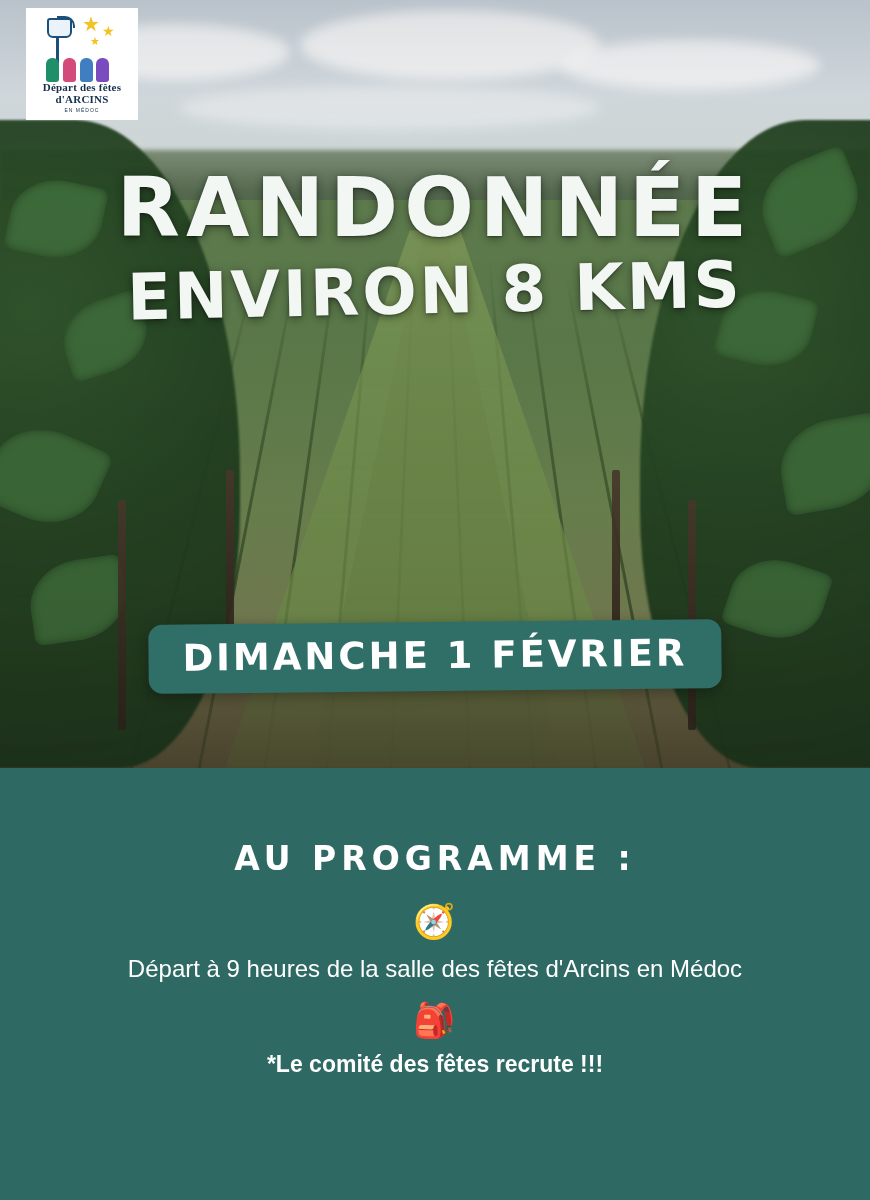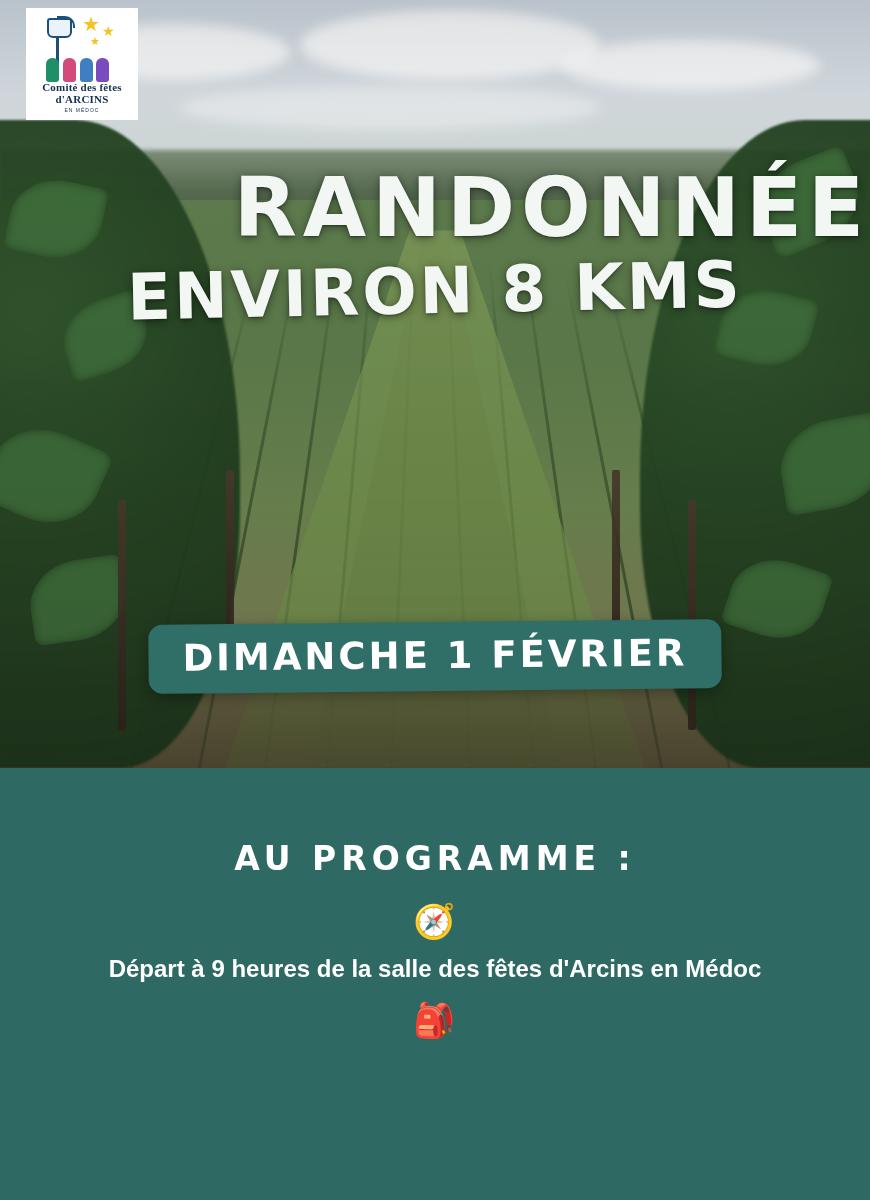--- a/index.html
+++ b/index.html
@@ -216,21 +216,20 @@
     text-align: center;
     color: #f2f7f3;
     font-family: "DejaVu Sans", sans-serif;
     font-weight: bold;
     text-shadow: 0 2px 10px rgba(0,0,0,0.45), 0 1px 2px rgba(0,0,0,0.35);
   }
   .h-line1 {
     font-size: 82px;
     letter-spacing: 6px;
     line-height: 0.98;
-    text-align: right;
   }
   .h-line2 {
     font-size: 82px;
     letter-spacing: 6px;
     line-height: 1.02;
     margin-top: 8px;
   }
   .h-line3 {
     font-size: 64px;
     letter-spacing: 3px;
@@ -298,21 +297,21 @@
     max-width: 640px;
   }
   .emoji {
     font-size: 34px;
     line-height: 1;
     margin: 16px 0 14px 0;
   }
   .p-strong {
     font-family: "Liberation Sans", sans-serif;
     font-size: 24px;
-    font-weight: bold;
+    font-weight: normal;
     line-height: 1.45;
     margin: 0 auto;
     max-width: 720px;
   }
   .p-recruit {
     font-family: "Liberation Sans", sans-serif;
     font-size: 23px;
     font-weight: bold;
     margin-top: 6px;
   }
@@ -376,33 +375,34 @@
       <div class="lamp-head"></div>
       <div class="lamp-arm"></div>
       <span class="star s1">★</span>
       <span class="star s2">★</span>
       <span class="star s3">★</span>
       <div class="fig f1"></div>
       <div class="fig f2"></div>
       <div class="fig f3"></div>
       <div class="fig f4"></div>
     </div>
-    <div class="logo-title">Comité des fêtes</div>
+    <div class="logo-title">Départ des fêtes</div>
     <div class="logo-title">d'ARCINS</div>
     <div class="logo-sub">EN MÉDOC</div>
   </div>
 
   <div class="headline">
     <div class="h-line1">RANDONNÉE</div>
     <div class="h-line3">ENVIRON 8 KMS</div>
   </div>
 
 
   <div class="date-badge">DIMANCHE 1 FÉVRIER</div>
 
   <div class="panel">
     <div class="program-title">AU PROGRAMME :</div>
     <div class="emoji">🧭</div>
     <div class="p-strong">Départ à 9 heures de la salle des fêtes d'Arcins en Médoc</div>
     <div class="emoji">🎒</div>
+    <div class="p-recruit">*Le comité des fêtes recrute !!!</div>
   </div>
 
 </div>
 
 </body></html>

